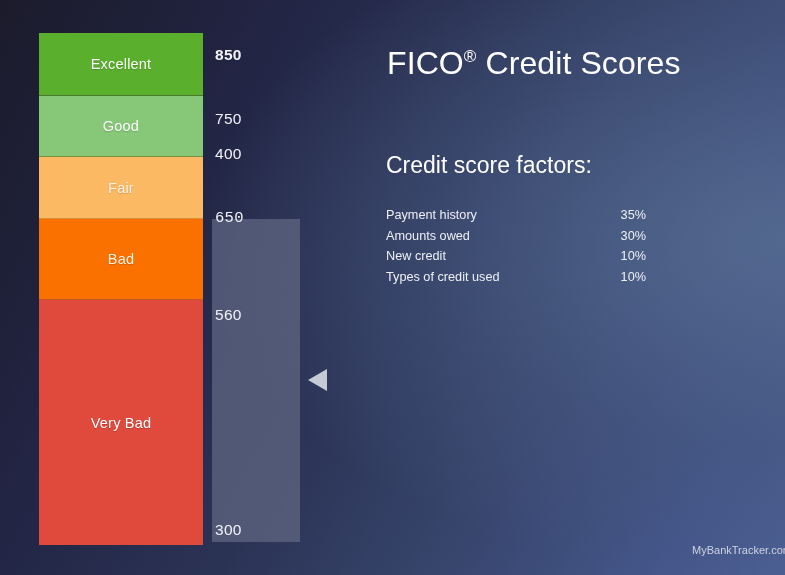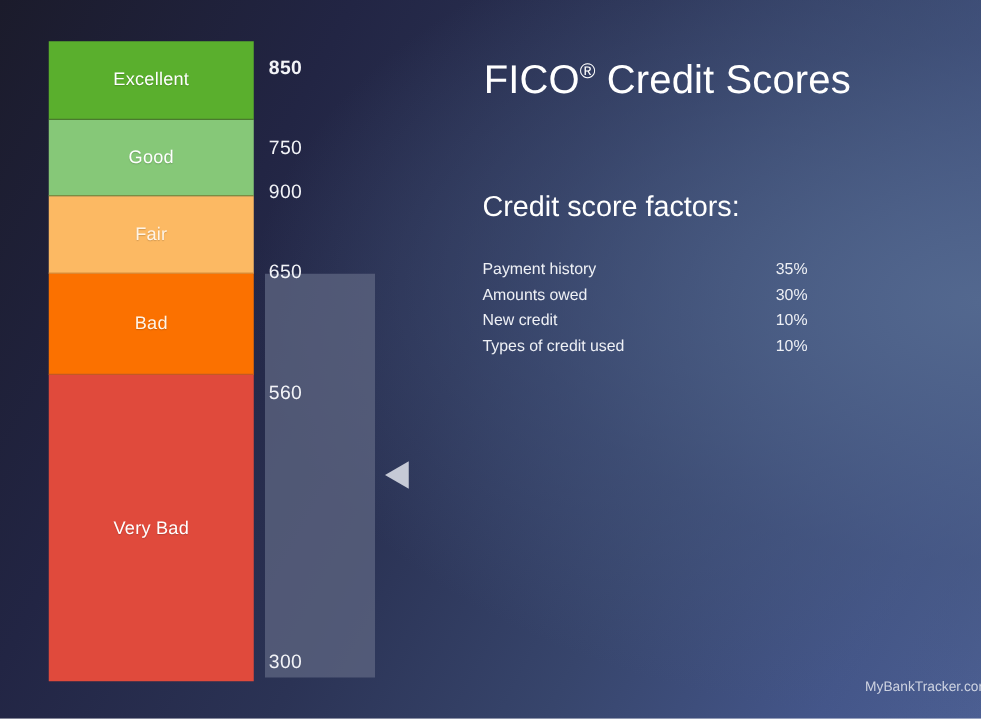--- a/index.html
+++ b/index.html
@@ -69,21 +69,21 @@
     position: absolute;
     left: 215px;
     color: #f2f3f7;
     font-size: 15.5px;
     letter-spacing: 0.3px;
     white-space: nowrap;
   }
   .tick-850 { top: 46px; font-weight: bold; }
   .tick-750 { top: 70px; margin-top: 40px; }
   .tick-700 { top: 145px; }
-  .tick-650 { top: 209px; }
+  .tick-650 { top: 209px; font-family: Liberation Mono, monospace; }
   .tick-560 { top: 306px; }
   .tick-300 { top: 521px; }
 
   
   .pointer {
     position: absolute;
     left: 308px;
     top: 369px;
     width: 0;
     height: 0;
@@ -171,21 +171,21 @@
     <div class="seg seg-bad">
       <span class="seg-label">Bad</span>
     </div>
     <div class="seg seg-verybad">
       <span class="seg-label">Very Bad</span>
     </div>
   </div>
 
   <div class="tick tick-850">850</div>
   <div class="tick tick-750">750</div>
-  <div class="tick tick-700">900</div>
+  <div class="tick tick-700">400</div>
   <div class="tick tick-650">650</div>
   <div class="tick tick-560">560</div>
   <div class="tick tick-300">300</div>
 
   <div class="pointer"></div>
 
   <div class="title"><span>FICO</span><sup>®</sup><span> Credit Scores</span></div>
 
   <div class="factors-heading">Credit score factors:</div>
 

